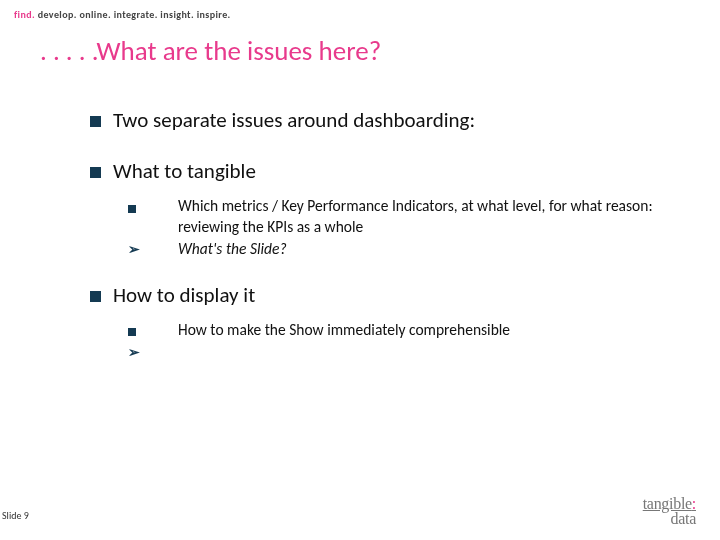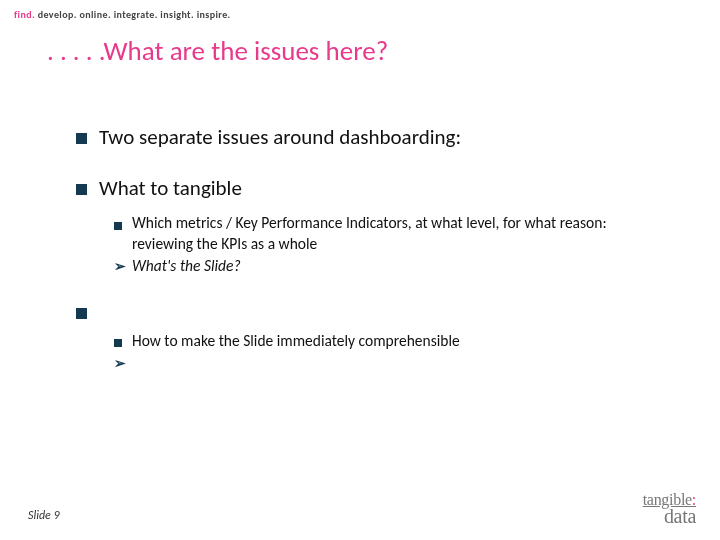--- a/index.html
+++ b/index.html
@@ -1,37 +1,37 @@
 <!DOCTYPE html>
 <html><head>
 <meta charset="utf-8">
 <style>
   * { margin: 0; padding: 0; box-sizing: border-box; }
   html, body { width: 720px; height: 540px; font-family: Calibri, "Segoe UI", Arial, sans-serif; background: #fff; color: #111; }
   .slide { position: relative; width: 720px; height: 540px; padding: 0 0 0 0; }
   .tagline { position: absolute; top: 8px; left: 14px; font-size: 10px; letter-spacing: 0.4px; font-weight: 600; }
   .tagline .accent { color: #e83a8c; }
   .tagline .rest { color: #444; }
-  .title { position: absolute; top: 34px; left: 47px; font-size: 27px; font-weight: 400; color: #e83a8c; }
-  .content { position: absolute; top: 108px; left: 76px; right: 40px; margin-top: 17px; }
+  .title { position: absolute; top: 34px; left: 40px; font-size: 27px; font-weight: 400; color: #e83a8c; }
+  .content { position: absolute; top: 108px; left: 90px; right: 40px; }
   .lvl1 { display: flex; align-items: flex-start; margin-bottom: 26px; }
   .lvl1 .square { flex: 0 0 auto; width: 11px; height: 11px; background: #143a52; margin-top: 8px; margin-right: 12px; }
   .lvl1 .text { font-size: 21px; color: #111; line-height: 1.2; }
   .lvl2 { margin-left: 38px; margin-top: -14px; margin-bottom: 24px; }
-  .lvl2-item { display: flex; align-items: flex-start; margin-bottom: 2px; }
+  .lvl2-item { display: flex; align-items: flex-start; margin-bottom: 2px; gap: 32px; }
   .lvl2-item .bullet { flex: 0 0 auto; width: 18px; margin-top: 2px; font-size: 13px; line-height: 1.25; }
   .lvl2-item .sq { display:inline-block; width:8px; height:8px; background:#143a52; vertical-align: middle; margin-top:3px;}
   .lvl2-item .arrow { color: #143a52; font-weight: bold; font-size: 14px;}
   .lvl2-item .text { font-size: 15.5px; color: #111; line-height: 1.3; max-width: 520px; }
   .lvl2-item .italic { font-style: italic; }
-  .footer-left { position: absolute; bottom: 18px; left: 28px; font-size: 12px; color: #333; font-style: italic; }
+  .footer-left { position: absolute; bottom: 18px; left: 2px; font-size: 10px; color: #333; }
   .footer-right { position: absolute; bottom: 14px; right: 24px; text-align: right; font-family: Georgia, 'Times New Roman', serif; color: #777; line-height: 0.95; }
   .footer-right .l1 { font-size: 16px; letter-spacing: -0.3px; position: relative; text-decoration: underline; }
   .footer-right .colon { color: #e83a8c; }
-  .footer-right .l2 { font-size: 20px; letter-spacing: -0.3px; }
+  .footer-right .l2 { font-size: 16px; letter-spacing: -0.3px; }
 </style>
 </head>
 <body>
 
 <div class="slide">
 
   <div class="tagline">
     <span class="accent">find.</span><span class="rest"> develop. online. integrate. insight. inspire.</span>
   </div>
 
@@ -54,25 +54,26 @@
         <span class="text">Which metrics / Key Performance Indicators, at what level, for what reason: reviewing the KPIs as a whole</span>
       </div>
       <div class="lvl2-item">
         <span class="bullet arrow">➢</span>
         <span class="text italic">What's the Slide?</span>
       </div>
     </div>
 
     <div class="lvl1">
       <span class="square"></span>
+      <span class="text">How to display it</span>
     </div>
     <div class="lvl2">
       <div class="lvl2-item">
         <span class="bullet"><span class="sq"></span></span>
-        <span class="text">How to make the Slide  immediately comprehensible</span>
+        <span class="text">How to make the Show  immediately comprehensible</span>
       </div>
       <div class="lvl2-item">
         <span class="bullet arrow">➢</span>
       </div>
     </div>
 
   </div>
 
   <div class="footer-left">Slide 9</div>
 

